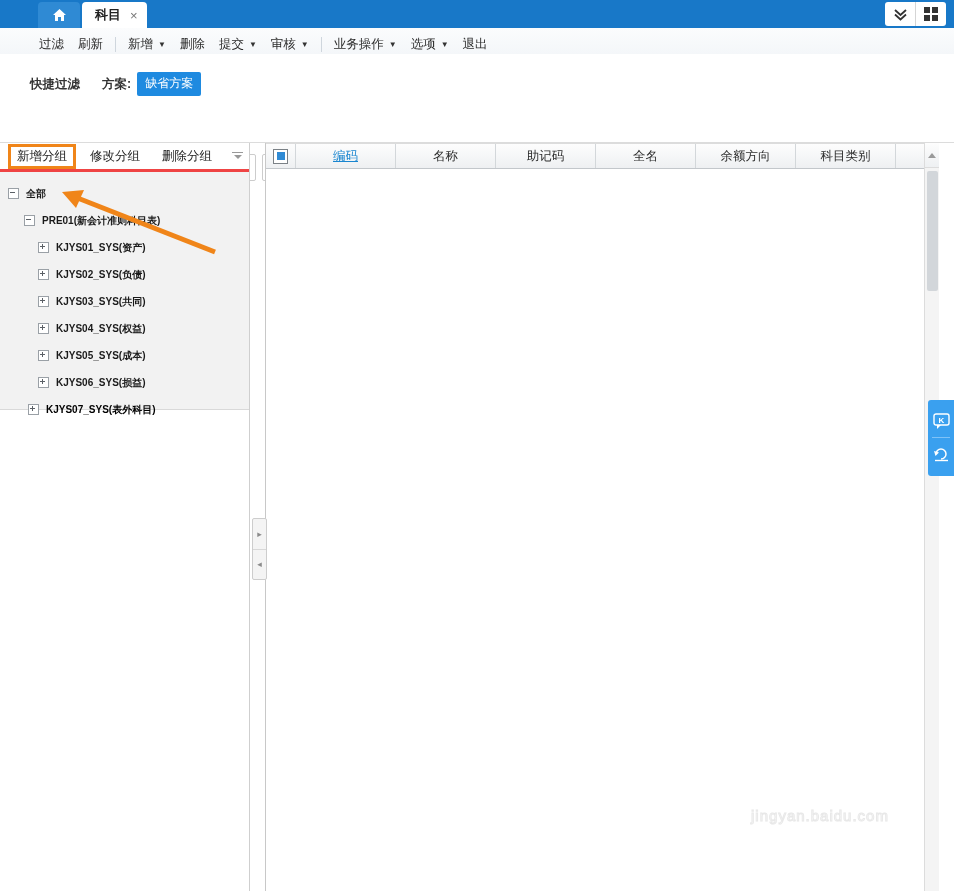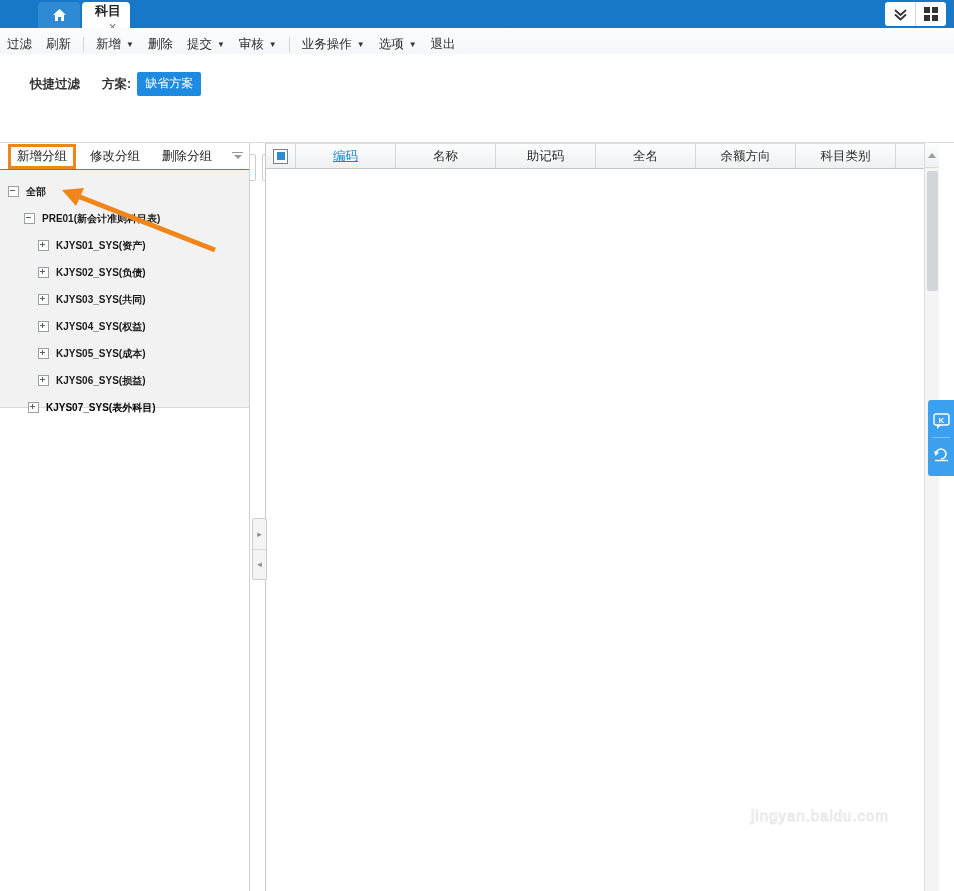--- a/index.html
+++ b/index.html
@@ -47,21 +47,20 @@
     height: 26px;
     background: #ffffff;
     border-top-left-radius: 4px;
     border-top-right-radius: 4px;
     display: flex;
     align-items: center;
     padding: 0 9px 0 13px;
     color: #222;
     font-size: 13px;
     font-weight: bold;
-    flex-direction: column;
   }
   .tab-close {
     margin-left: 9px;
     color: #777;
     font-size: 13px;
     font-weight: normal;
     line-height: 1;
     cursor: pointer;
   }
   .win-btns {
@@ -82,20 +81,21 @@
 
   
   .menubar {
     position: absolute;
     left: 0; top: 28px;
     width: 954px; height: 34px;
     background: linear-gradient(to bottom,#fbfcfd 0%, #f2f5f8 100%);
     border-bottom: 1px solid #d8dee4;
     display: flex;
     align-items: center;
+    padding-left: 32px;
     box-sizing: border-box;
   }
   .menu-item {
     display: flex;
     align-items: center;
     font-size: 12.5px;
     color: #2b2b2b;
     padding: 0 7px;
     height: 24px;
     cursor: pointer;
@@ -225,21 +225,21 @@
     left: 0; top: 143px;
     width: 250px; height: 748px;
     background: #ffffff;
     border-right: 1px solid #cfcfcf;
     box-sizing: border-box;
   }
   .grp-toolbar {
     position: relative;
     height: 26px;
     background: #ffffff;
-    border-bottom: 1px solid #ef4444;
+    border-bottom: 3px solid #ef4444;
     display: flex;
     align-items: center;
     padding-left: 8px;
   }
   .grp-btn {
     font-size: 12.5px;
     color: #222;
     padding: 2px 6px;
     margin-right: 10px;
     cursor: pointer;

